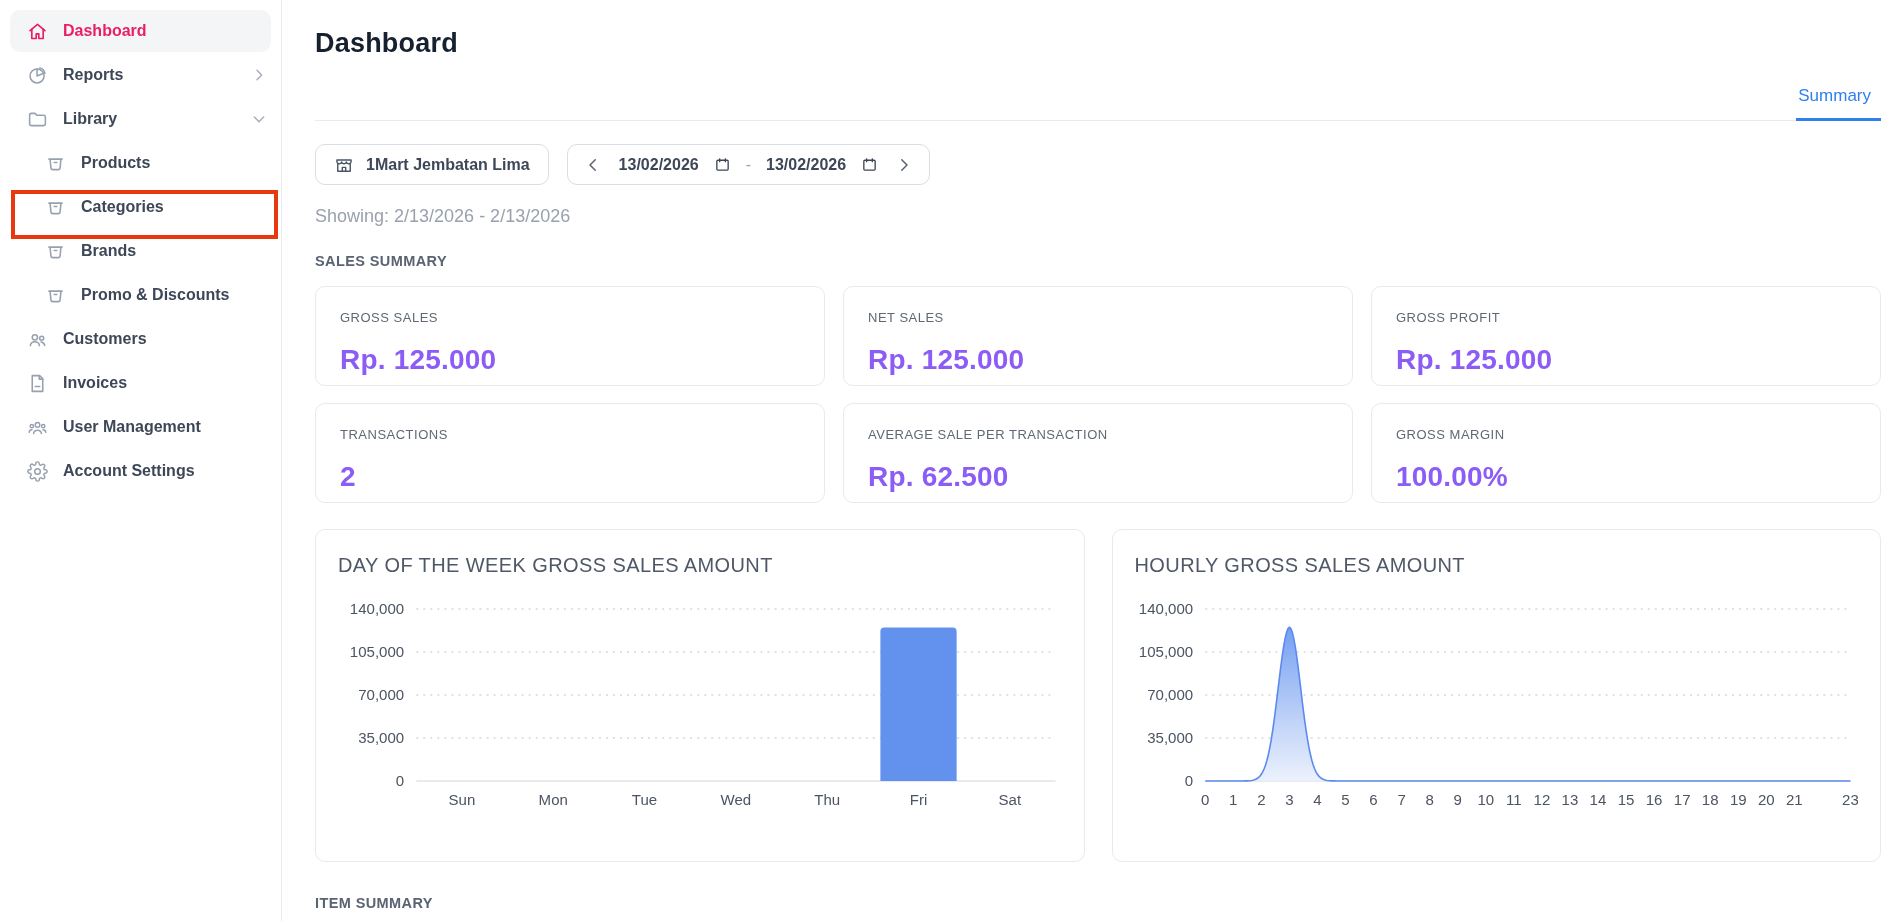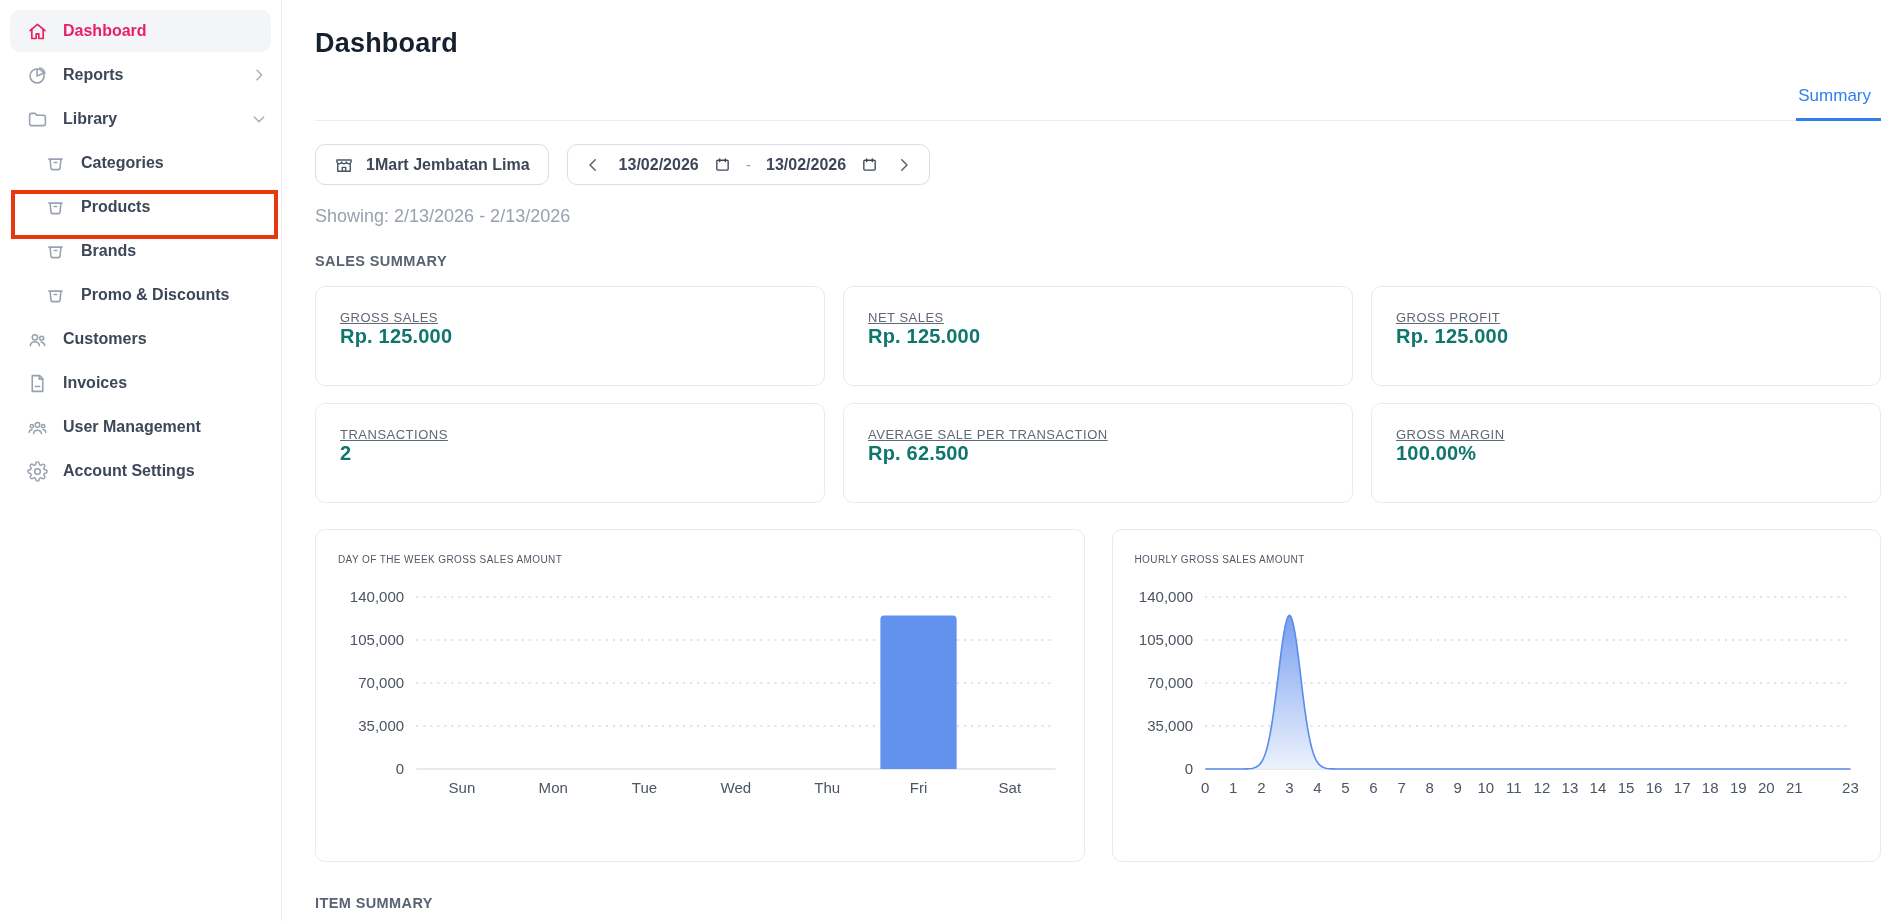--- a/index.html
+++ b/index.html
@@ -48,25 +48,25 @@
   .date-pill { gap:15px; padding:0 14px; }
   .nav-arrow { display:flex; color:#5a6372; cursor:pointer; padding:2px; }
   .date-sep { color:#9aa2af; font-weight:400; }
   .cal-icon { display:flex; color:#3d4757; }
   .showing { margin-top:21px; font-size:18px; color:#99a1ae; }
   .section-title { margin-top:26px; font-size:14.5px; font-weight:600; color:#5a6372; letter-spacing:.4px; }
   .cards-grid { margin-top:17px; display:grid; grid-template-columns:repeat(3,1fr); gap:17px 18px; }
   .card {
     border:1px solid #e7eaee; border-radius:10px; padding:23px 24px; height:100px; background:#fff;
   }
-  .card-label { font-size:13px; color:#5f6875; letter-spacing:.5px; font-weight:400;text-decoration:underline; }
-  .card-value { margin-top:0; font-size:20px; font-weight:700; color:#0f766e; letter-spacing:.2px; }
+  .card-label { font-size:13px; color:#5f6875; letter-spacing:.5px; font-weight:400; }
+  .card-value { margin-top:19px; font-size:28px; font-weight:700; color:#8b5cf6; letter-spacing:.2px; }
   .charts-grid { margin-top:26px; display:grid; grid-template-columns:repeat(2,1fr); gap:27px; }
   .chart-card { border:1px solid #e7eaee; border-radius:10px; padding:24px 22px 10px 22px; height:333px; background:#fff; }
-  .chart-title { font-size:10px; color:#4f5866; letter-spacing:.4px; }
+  .chart-title { font-size:20px; color:#4f5866; letter-spacing:.4px; }
   .chart-card svg { margin-top:14px; display:block; width:100%; }
 </style>
 </head>
 <body>
 
 <div class="sidebar">
 
   <div class="nav-item active">
     <span class="nav-icon">
       <svg width="21" height="21" viewBox="0 0 24 24" fill="none" stroke="currentColor" stroke-width="1.9" stroke-linecap="round" stroke-linejoin="round">
@@ -105,30 +105,30 @@
         </svg>
     </span>
   </div>
 
   <div class="nav-item sub">
     <span class="nav-icon">
       <svg width="21" height="21" viewBox="0 0 24 24" fill="none" stroke="currentColor" stroke-width="1.8" stroke-linecap="round" stroke-linejoin="round">
           <path d="M4.5 7h15M5.8 7l1 10.3c.1 1 1 1.7 2 1.7h6.4c1 0 1.9-.7 2-1.7l1-10.3M10.5 10.8h3"></path>
         </svg>
     </span>
+    <span class="nav-label">Products</span>
+  </div>
+
+  <div class="nav-item sub">
+    <span class="nav-icon">
+      <svg width="21" height="21" viewBox="0 0 24 24" fill="none" stroke="currentColor" stroke-width="1.8" stroke-linecap="round" stroke-linejoin="round">
+          <path d="M4.5 7h15M5.8 7l1 10.3c.1 1 1 1.7 2 1.7h6.4c1 0 1.9-.7 2-1.7l1-10.3M10.5 10.8h3"></path>
+        </svg>
+    </span>
     <span class="nav-label">Categories</span>
-  </div>
-
-  <div class="nav-item sub">
-    <span class="nav-icon">
-      <svg width="21" height="21" viewBox="0 0 24 24" fill="none" stroke="currentColor" stroke-width="1.8" stroke-linecap="round" stroke-linejoin="round">
-          <path d="M4.5 7h15M5.8 7l1 10.3c.1 1 1 1.7 2 1.7h6.4c1 0 1.9-.7 2-1.7l1-10.3M10.5 10.8h3"></path>
-        </svg>
-    </span>
-    <span class="nav-label">Products</span>
   </div>
 
   <div class="nav-item sub">
     <span class="nav-icon">
       <svg width="21" height="21" viewBox="0 0 24 24" fill="none" stroke="currentColor" stroke-width="1.8" stroke-linecap="round" stroke-linejoin="round">
           <path d="M4.5 7h15M5.8 7l1 10.3c.1 1 1 1.7 2 1.7h6.4c1 0 1.9-.7 2-1.7l1-10.3M10.5 10.8h3"></path>
         </svg>
     </span>
     <span class="nav-label">Brands</span>
   </div>

